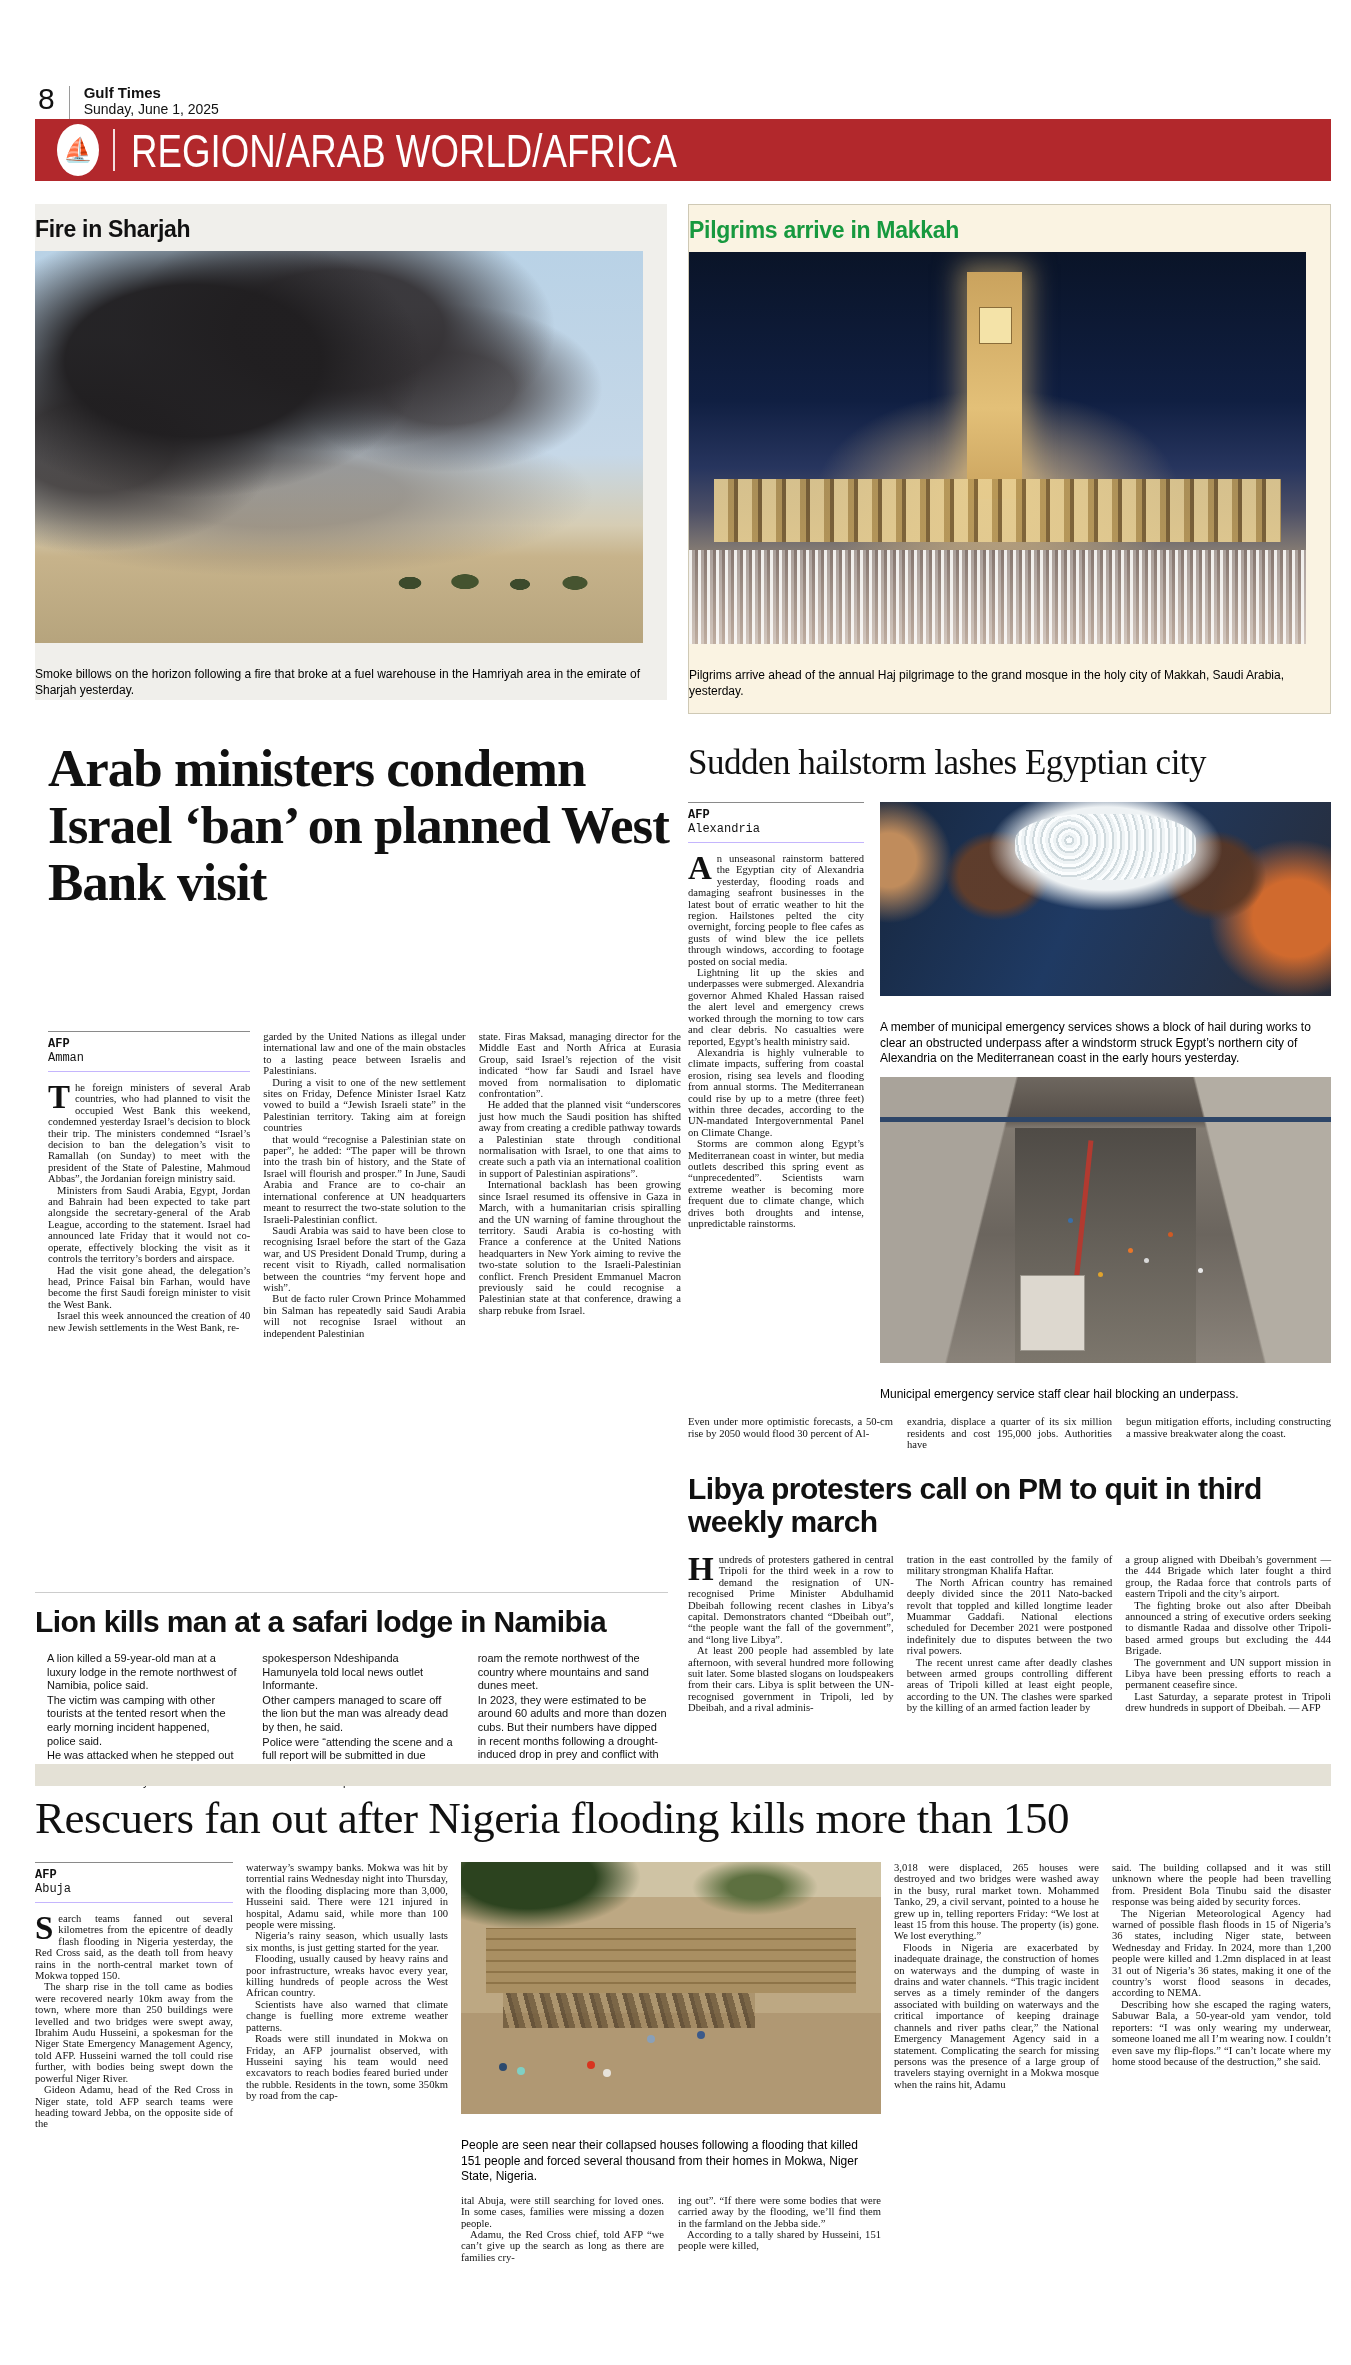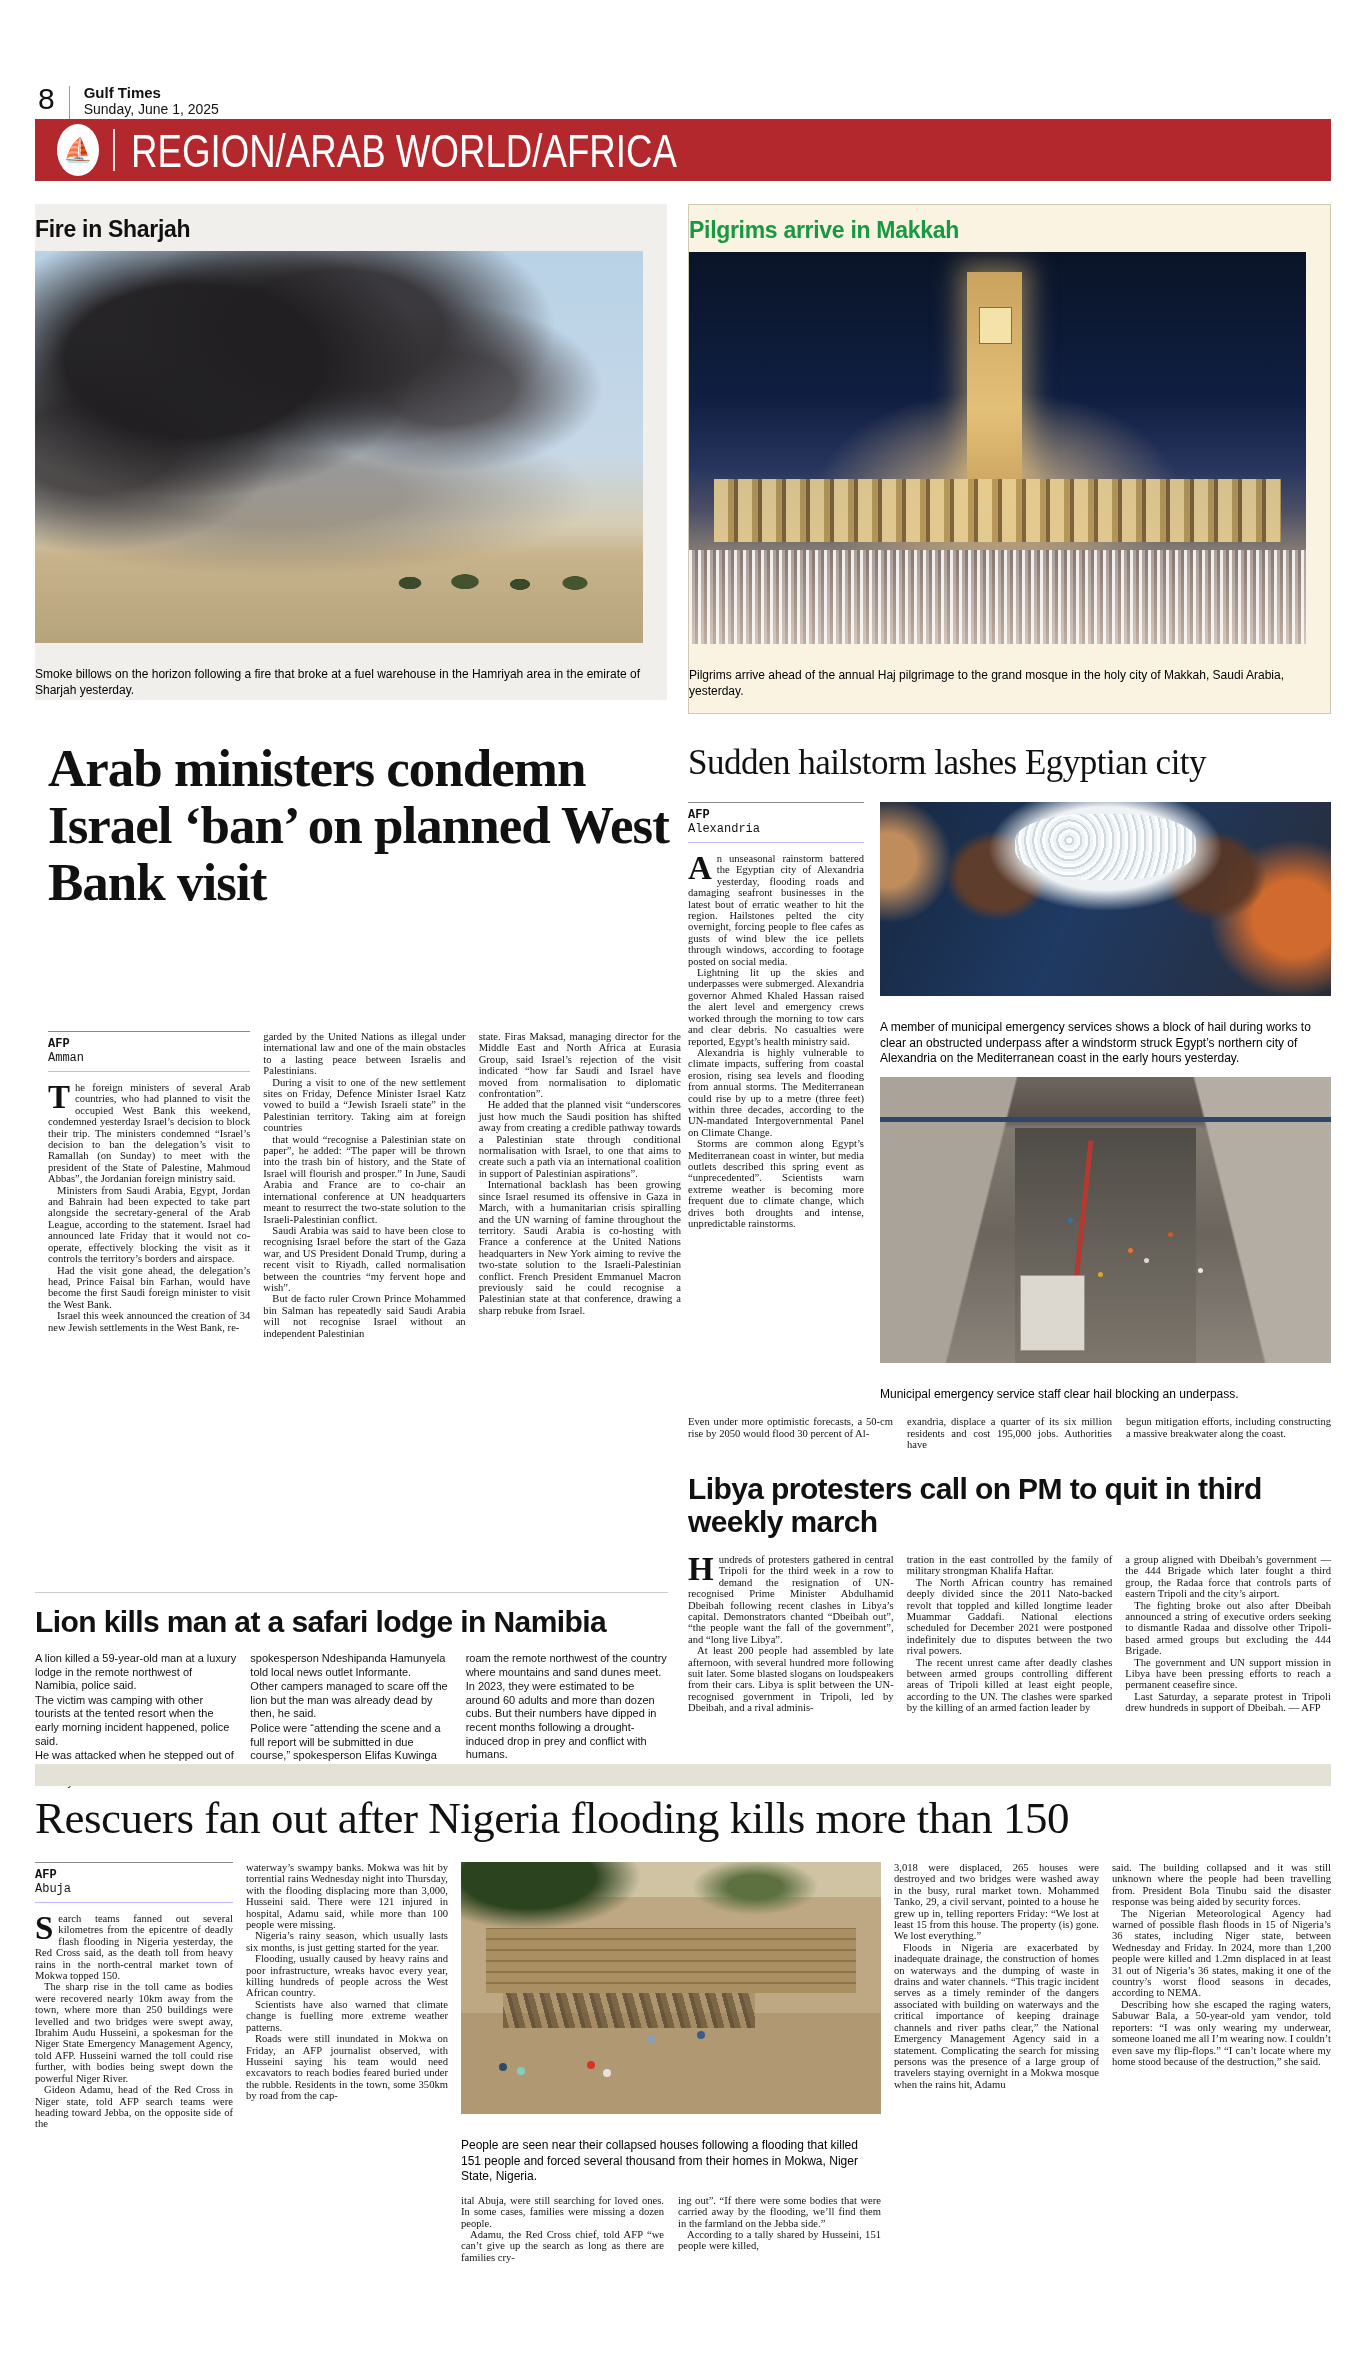--- a/index.html
+++ b/index.html
@@ -100,21 +100,21 @@
           padding:5px 0 6px 0;margin-bottom:10px;}
   .byline .agency{font-weight:700;font-size:12px;line-height:14px;}
   .byline .city{font-size:12px;line-height:14px;}
   .cols{display:flex;gap:13px;}
   .col{flex:1;min-width:0;}
   .para, .paras p{font-size:10.6px;line-height:11.4px;text-align:justify;margin:0;}
   .paras p{text-indent:9px;}
   .paras.cont p:first-child{text-indent:0;}
   .first{text-indent:0;}
   .dropcap{float:left;font-weight:700;font-size:33px;line-height:27px;padding:2px 5px 0 0;}
-  .sans .para, .sans .paras p{font-family:"Liberation Sans",sans-serif;font-size:11px;line-height:13.6px;text-align:left;text-indent:0;}
+  .sans .para, .sans .paras p{font-family:"Liberation Sans",sans-serif;font-size:11px;line-height:13.6px;text-align:left;text-indent:0;margin-left:12px;}
   .sans .paras p{margin-bottom:1px;}
 
   .headline-xl{font-size:53px;line-height:57px;font-weight:700;letter-spacing:-1px;margin:0;}
   .headline-serif{font-size:35px;line-height:38px;font-weight:400;letter-spacing:-.5px;margin:0;}
   .headline-serif.big{font-size:45px;line-height:48px;}
   .headline-sans{font-family:"Liberation Sans",sans-serif;font-size:30px;line-height:33px;font-weight:700;
                  letter-spacing:-.6px;margin:0;}
 
   
   .sec-westbank{position:absolute;left:48px;top:740px;width:633px;}
@@ -186,21 +186,21 @@
     <div class="cols">
       <div class="col">
         <div class="byline">
           <div class="agency">AFP</div>
           <div class="city">Amman</div>
         </div>
         <p class="para first"><span class="dropcap">T</span><span>he foreign ministers of several Arab countries, who had planned to visit the occupied West Bank this weekend, condemned yesterday Israel’s decision to block their trip. The ministers condemned “Israel’s decision to ban the delegation’s visit to Ramallah (on Sunday) to meet with the president of the State of Palestine, Mahmoud Abbas”, the Jordanian foreign ministry said.</span></p>
         <div class="paras">
             <p>Ministers from Saudi Arabia, Egypt, Jordan and Bahrain had been expected to take part alongside the secretary-general of the Arab League, according to the statement. Israel had announced late Friday that it would not co-operate, effectively blocking the visit as it controls the territory’s borders and airspace.</p>
             <p>Had the visit gone ahead, the delegation’s head, Prince Faisal bin Farhan, would have become the first Saudi foreign minister to visit the West Bank.</p>
-            <p>Israel this week announced the creation of 34 new Jewish settlements in the West Bank, re-</p>
+            <p>Israel this week announced the creation of 40 new Jewish settlements in the West Bank, re-</p>
           </div>
       </div>
       <div class="col">
         <div class="paras cont">
             <p>garded by the United Nations as illegal under international law and one of the main obstacles to a lasting peace between Israelis and Palestinians.</p>
             <p>During a visit to one of the new settlement sites on Friday, Defence Minister Israel Katz vowed to build a “Jewish Israeli state” in the Palestinian territory. Taking aim at foreign countries</p>
             <p>that would “recognise a Palestinian state on paper”, he added: “The paper will be thrown into the trash bin of history, and the State of Israel will flourish and prosper.” In June, Saudi Arabia and France are to co-chair an international conference at UN headquarters meant to resurrect the two-state solution to the Israeli-Palestinian conflict.</p>
             <p>Saudi Arabia was said to have been close to recognising Israel before the start of the Gaza war, and US President Donald Trump, during a recent visit to Riyadh, called normalisation between the countries “my fervent hope and wish”.</p>
             <p>But de facto ruler Crown Prince Mohammed bin Salman has repeatedly said Saudi Arabia will not recognise Israel without an independent Palestinian</p>
           </div>

